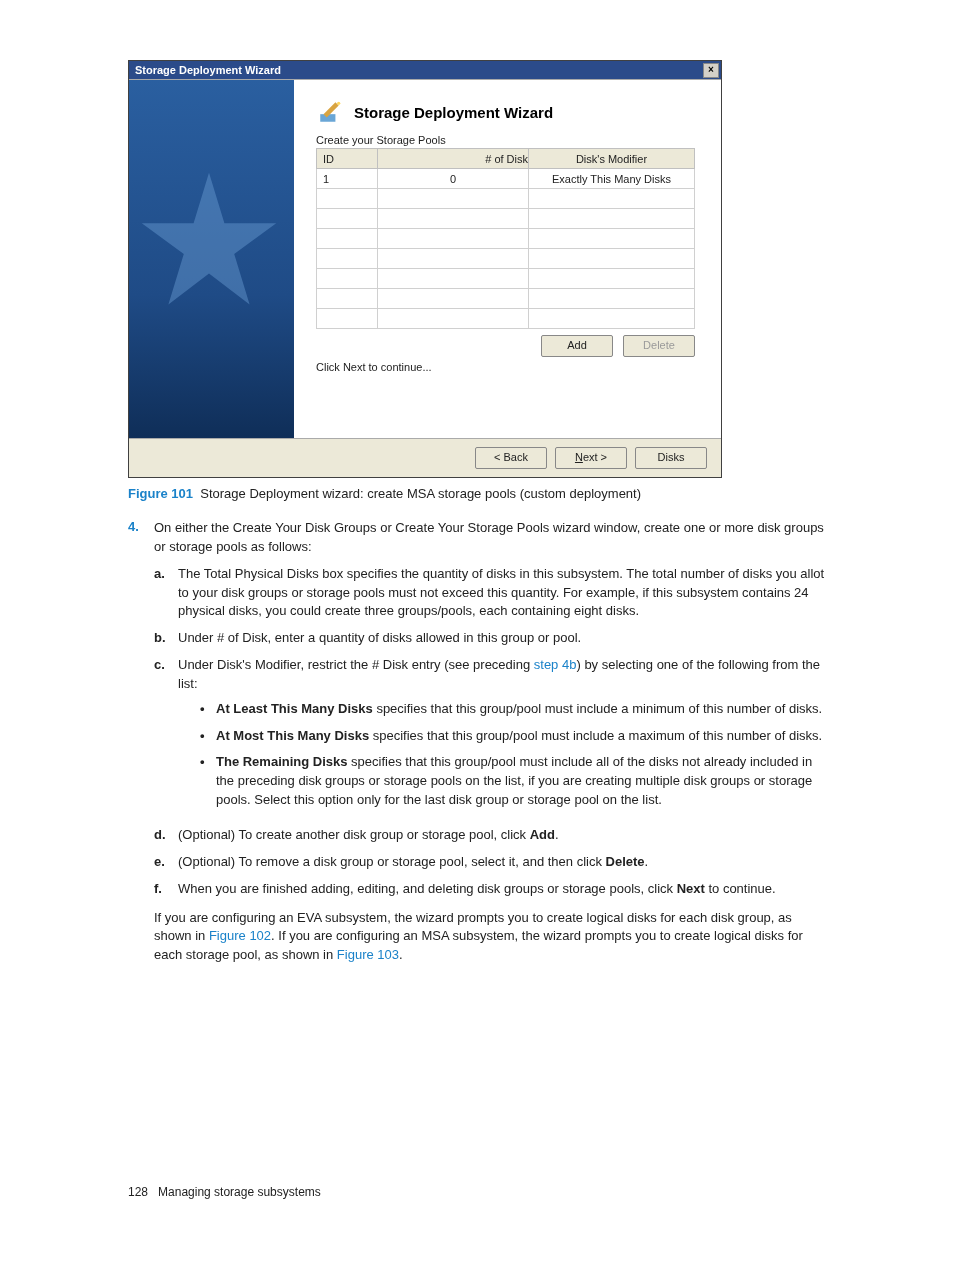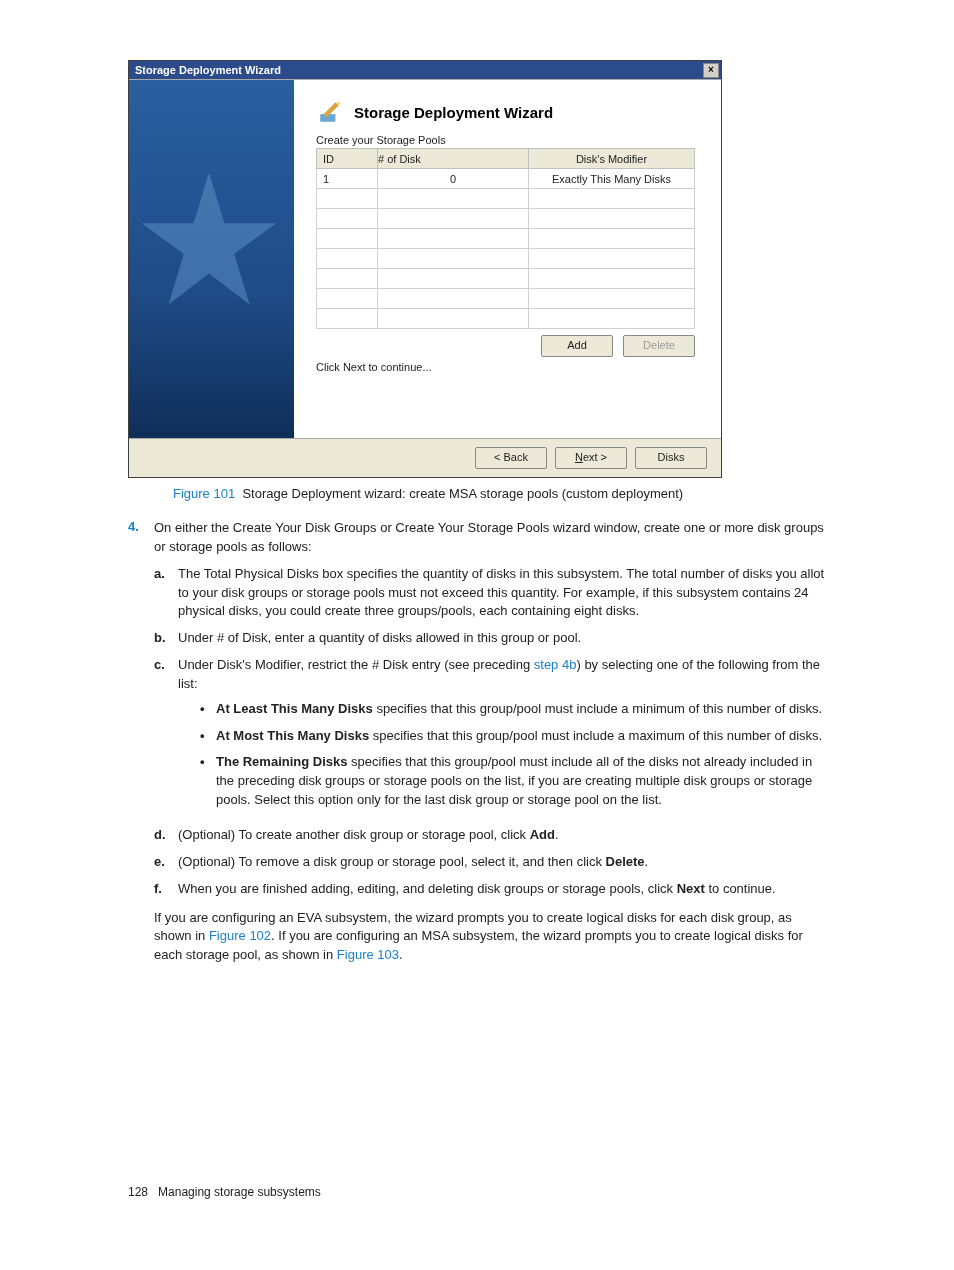--- a/index.html
+++ b/index.html
@@ -94,21 +94,21 @@
   .grid {
     border: 1px solid #808080;
     border-collapse: collapse;
     width: 100%;
     font-size: 11px;
   }
   .grid th {
     background: #ece9d8;
     border: 1px solid #c0c0c0;
     padding: 2px 0;
-    text-align: left;
+    text-align: right;
     font-weight: normal;
     height: 15px;
   }
   .grid td {
     border: 1px solid #d0d0d0;
     padding: 2px 4px;
     height: 15px;
     text-align: center;
     font-size: 11px;
   }
@@ -137,21 +137,21 @@
     justify-content: flex-end;
     gap: 8px;
     padding: 8px 14px;
   }
 
   
   .figcaption {
     font-size: 13px;
     margin: 6px 0 18px 0;
   }
-  .figlabel { color: #1a82c9; font-weight: normal; margin-left: 45px; }
+  .figlabel { color: #1a82c9; font-weight: bold; }
   ol.mainlist { list-style: none; padding: 0; margin: 0; }
   ol.mainlist > li { display: flex; }
   .num { color: #1a82c9; font-weight: bold; width: 26px; flex-shrink: 0; }
   .litext { flex: 1; line-height: 1.45; }
   ol.sublist { list-style: none; padding: 0; margin: 8px 0 0 0; }
   ol.sublist > li { display: flex; margin-bottom: 8px; }
   .subnum { font-weight: bold; width: 24px; flex-shrink: 0; }
   ul.bullets { list-style: none; padding: 0; margin: 6px 0 0 22px; }
   ul.bullets li { display: flex; margin-bottom: 8px; line-height: 1.45; }
   ul.bullets li::before { content: "•"; width: 16px; flex-shrink: 0; font-weight: bold; }

